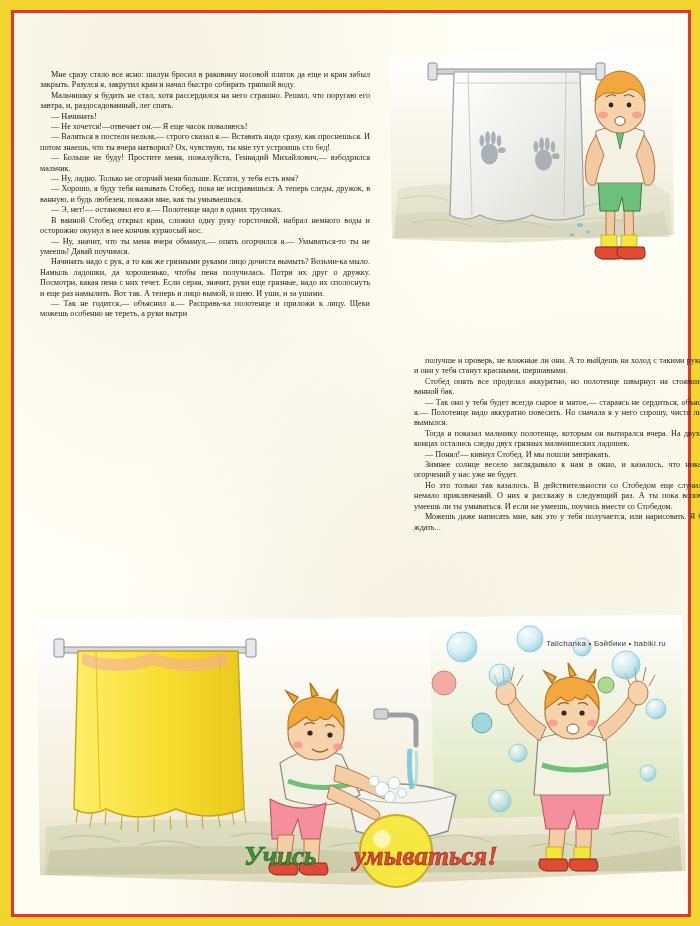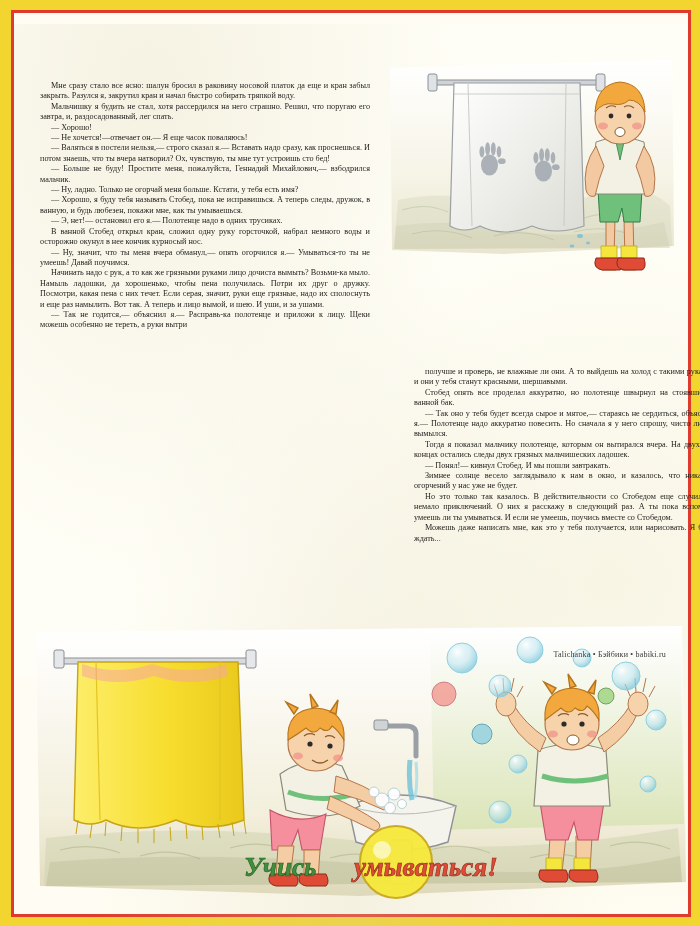--- a/index.html
+++ b/index.html
@@ -32,21 +32,21 @@
   .scan-border-inner {
     position: absolute;
     left: 11px; top: 10px;
     width: 680px; height: 907px;
     box-sizing: border-box;
     border: 3px solid #e03a2c;
     background: #fffdf3;
   }
   .paper {
     position: absolute;
-    left: 14px; top: 24px;
+    left: 14px; top: 13px;
     width: 674px; height: 651px;
     background: #fffef6;
   }
   
   .tint1 {
     position: absolute;
     left: 0; top: 0; width: 674px; height: 901px;
     background:
       radial-gradient(ellipse at 20% 8%, rgba(222,214,180,0.30), rgba(255,255,255,0) 42%),
       radial-gradient(ellipse at 88% 62%, rgba(226,217,176,0.25), rgba(255,255,255,0) 45%),
@@ -95,21 +95,21 @@
     top: 600px;
     width: 660px;
     height: 290px;
   }
 
   
   .footer-credit {
     position: absolute;
     right: 22px;
     bottom: 16px;
-    font-family: Liberation Serif, serif;
+    font-family: Liberation Sans, sans-serif;
     font-size: 8px;
     color: #3a3a3a;
     letter-spacing: 0.2px;
   }
   .page-number {
     position: absolute;
     left: 180px;
     top: 15px;
     font-family: "Liberation Serif", serif;
     font-size: 7px;
@@ -225,21 +225,21 @@
       <g fill="#6fc0d8" opacity="0.8">
         <ellipse cx="196" cy="186" rx="3" ry="2"></ellipse>
         <ellipse cx="204" cy="193" rx="2" ry="1.4"></ellipse>
         <ellipse cx="188" cy="196" rx="2.4" ry="1.6"></ellipse>
       </g>
     </svg>
 
     <div class="text-col" id="col-a">
       <p>Мне сразу стало все ясно: шалун бросил в раковину носовой платок да еще и кран забыл закрыть. Разулся я, закрутил кран и начал быстро собирать тряпкой воду.</p>
       <p>Мальчишку я будить не стал, хотя рассердился на него страшно. Решил, что поругаю его завтра, и, раздосадованный, лег спать.</p>
-      <p>— Хорошо!</p>
+      <p>— Начинать!</p>
       <p>— Не хочется!—отвечает он.— Я еще часок поваляюсь!</p>
       <p>— Валяться в постели нельзя,— строго сказал я.— Вставать надо сразу, как проснешься. И потом знаешь, что ты вчера натворил? Ох, чувствую, ты мне тут устроишь сто бед!</p>
       <p>— Больше не буду! Простите меня, пожалуйста, Геннадий Михайлович,— взбодрился мальчик.</p>
       <p>— Ну, ладно. Только не огорчай меня больше. Кстати, у тебя есть имя?</p>
       <p>— Хорошо, я буду тебя называть Стобед, пока не исправишься. А теперь следы, дружок, в ванную, и будь любезен, покажи мне, как ты умываешься.</p>
       <p>— Э, нет!— остановил его я.— Полотенце надо в одних трусиках.</p>
       <p>В ванной Стобед открыл кран, сложил одну руку горсточкой, набрал немного воды и осторожно окунул в нее кончик курносый нос.</p>
       <p>— Ну, значит, что ты меня вчера обманул,— опять огорчился я.— Умываться-то ты не умеешь! Давай поучимся.</p>
       <p>Начинать надо с рук, а то как же грязными руками лицо дочиста вымыть? Возьми-ка мыло. Намыль ладошки, да хорошенько, чтобы пена получилась. Потри их друг о дружку. Посмотри, какая пена с них течет. Если серая, значит, руки еще грязные, надо их сполоснуть и еще раз намылить. Вот так. А теперь и лицо вымой, и шею. И уши, и за ушами.</p>
       <p>— Так не годится,— объяснил я.— Расправь-ка полотенце и приложи к лицу. Щеки можешь особенно не тереть, а руки вытри</p>

